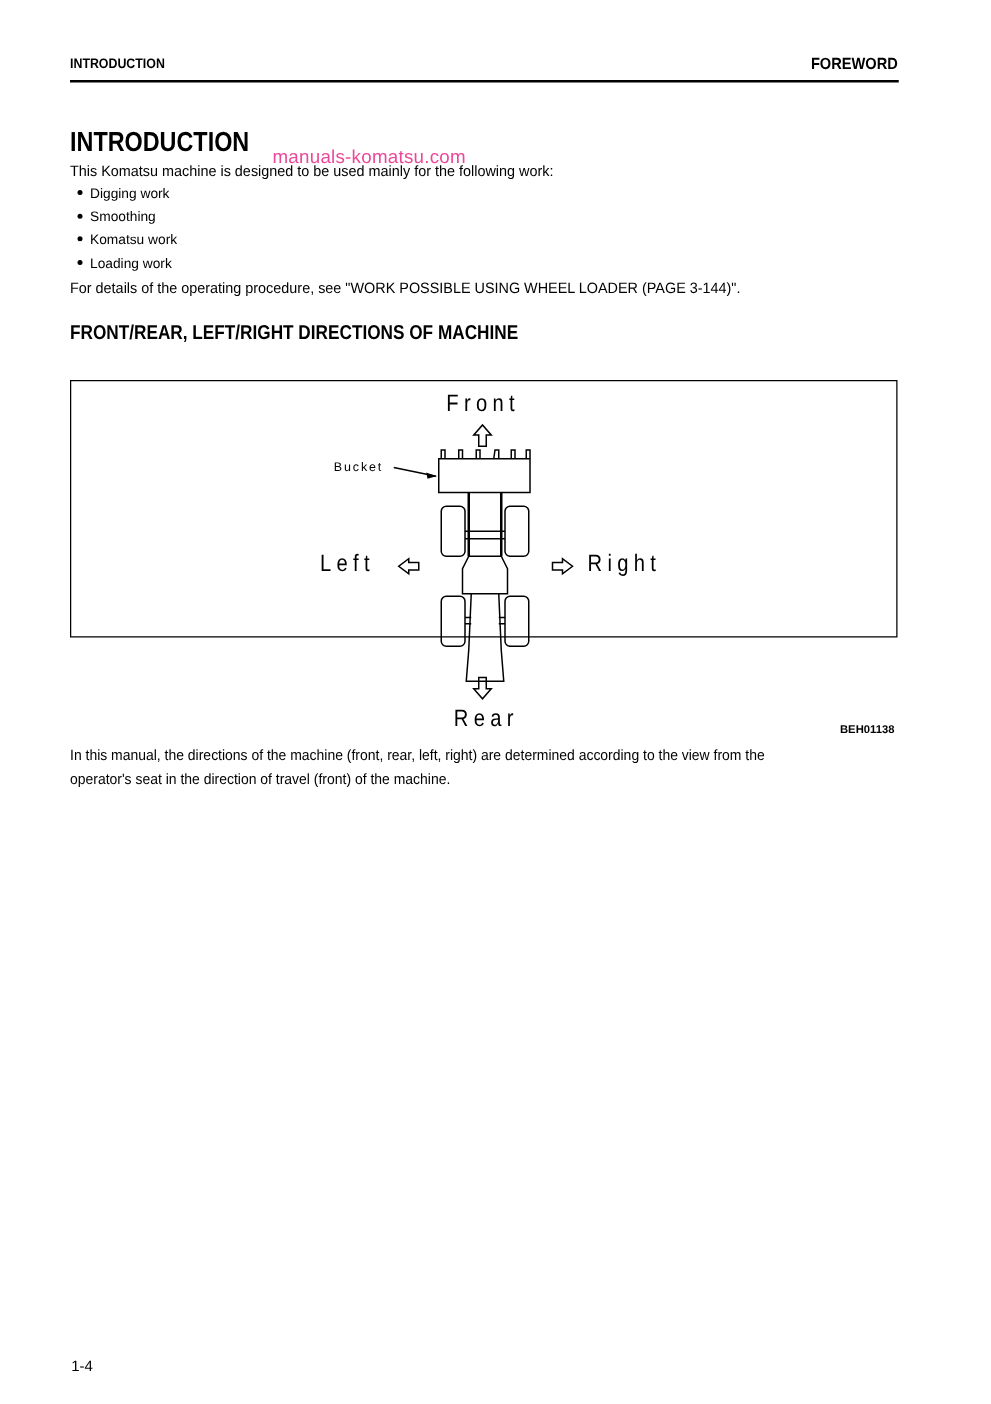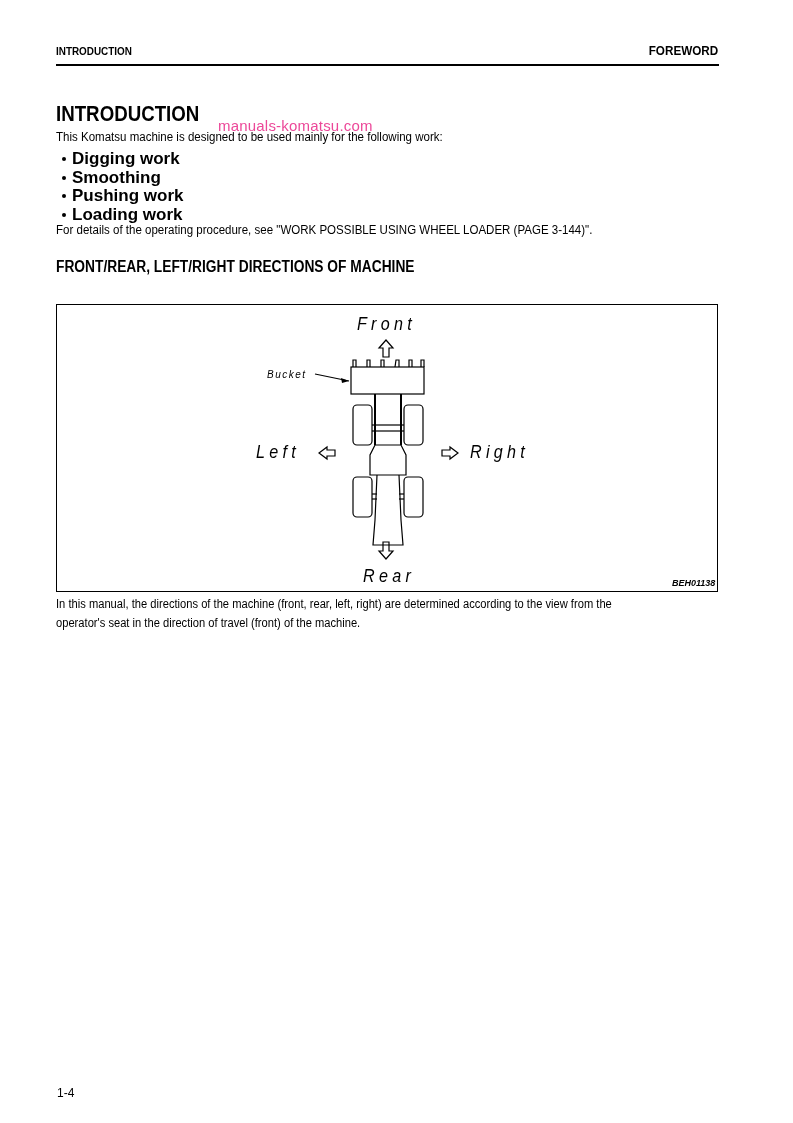--- a/index.html
+++ b/index.html
@@ -3,45 +3,45 @@
 <meta charset="utf-8">
 <style>
   html, body { margin:0; padding:0; background:#fff; }
   body { width:793px; height:1123px; position:relative; overflow:hidden; font-family:"Liberation Sans", sans-serif; color:#000; }
   .hdr-left { position:absolute; left:56px; top:45px; font-size:11px; font-weight:bold; transform:scaleX(0.9); transform-origin:left; letter-spacing:0; }
   .hdr-right { position:absolute; right:75px; top:43px; font-size:13px; font-weight:bold; transform:scaleX(0.9); transform-origin:right; }
   .hdr-rule { position:absolute; left:56px; top:64px; width:663px; height:2px; background:#000; }
   .title { position:absolute; left:56px; top:101px; font-size:22px; font-weight:bold; transform:scaleX(0.85); transform-origin:left; }
   .watermark { position:absolute; left:218px; top:117px; font-size:15px; color:#ec4899; letter-spacing:0.2px; }
   .p { position:absolute; left:56px; font-size:12px; transform:scaleX(0.96); transform-origin:left; white-space:nowrap; }
-  .bullet { position:absolute; left:62px; font-size:17px; white-space:nowrap;font-weight:bold; }
+  .bullet { position:absolute; left:62px; font-size:11px; white-space:nowrap; }
   .bullet .dot { display:inline-block; width:4px; height:4px; border-radius:50%; background:#000; vertical-align:middle; margin-right:6px; margin-top:-2px; }
   .h2 { position:absolute; left:56px; top:258px; font-size:16px; font-weight:bold; transform:scaleX(0.86); transform-origin:left; white-space:nowrap; }
-  .figbox { position:absolute; left:56px; top:304px; width:662px; height:288px; border:1px solid #000; box-sizing:border-box;font-style:italic; }
+  .figbox { position:absolute; left:56px; top:304px; width:662px; height:206px; border:1px solid #000; box-sizing:border-box; }
   .fig-svg { position:absolute; left:0; top:0; }
   .lbl { position:absolute; font-size:19px; letter-spacing:5px; font-weight:normal; transform:scaleX(0.85); transform-origin:left; }
   .small { position:absolute; font-size:10px; letter-spacing:1.5px; }
   .figid { position:absolute; font-size:9px; font-weight:bold;text-align:center; }
   .pagenum { position:absolute; left:57px; top:1086px; font-size:12px; }
 </style>
 </head>
 <body>
 
 <div class="hdr-left">INTRODUCTION</div>
 <div class="hdr-right">FOREWORD</div>
 <div class="hdr-rule"></div>
 
 <div class="title">INTRODUCTION</div>
 
 <div class="p" style="top:130px;">This Komatsu machine is designed to be used mainly for the following work:</div>
 <div class="watermark">manuals-komatsu.com</div>
 
 <div class="bullet" style="top:149px;"><span class="dot"></span><span>Digging work</span></div>
 <div class="bullet" style="top:168px;"><span class="dot"></span><span>Smoothing</span></div>
-<div class="bullet" style="top:186px;"><span class="dot"></span><span>Pushing work</span></div>
+<div class="bullet" style="top:186px;"><span class="dot"></span><span>Komatsu work</span></div>
 <div class="bullet" style="top:205px;"><span class="dot"></span><span>Loading work</span></div>
 
 <div class="p" style="top:223px;">For details of the operating procedure, see "WORK POSSIBLE USING WHEEL LOADER (PAGE 3-144)".</div>
 
 <div class="h2">FRONT/REAR, LEFT/RIGHT DIRECTIONS OF MACHINE</div>
 
 <div class="figbox">
   <svg class="fig-svg" width="662" height="288" viewBox="0 0 662 288">
     <g fill="none" stroke="#000" stroke-width="1.2">
 

